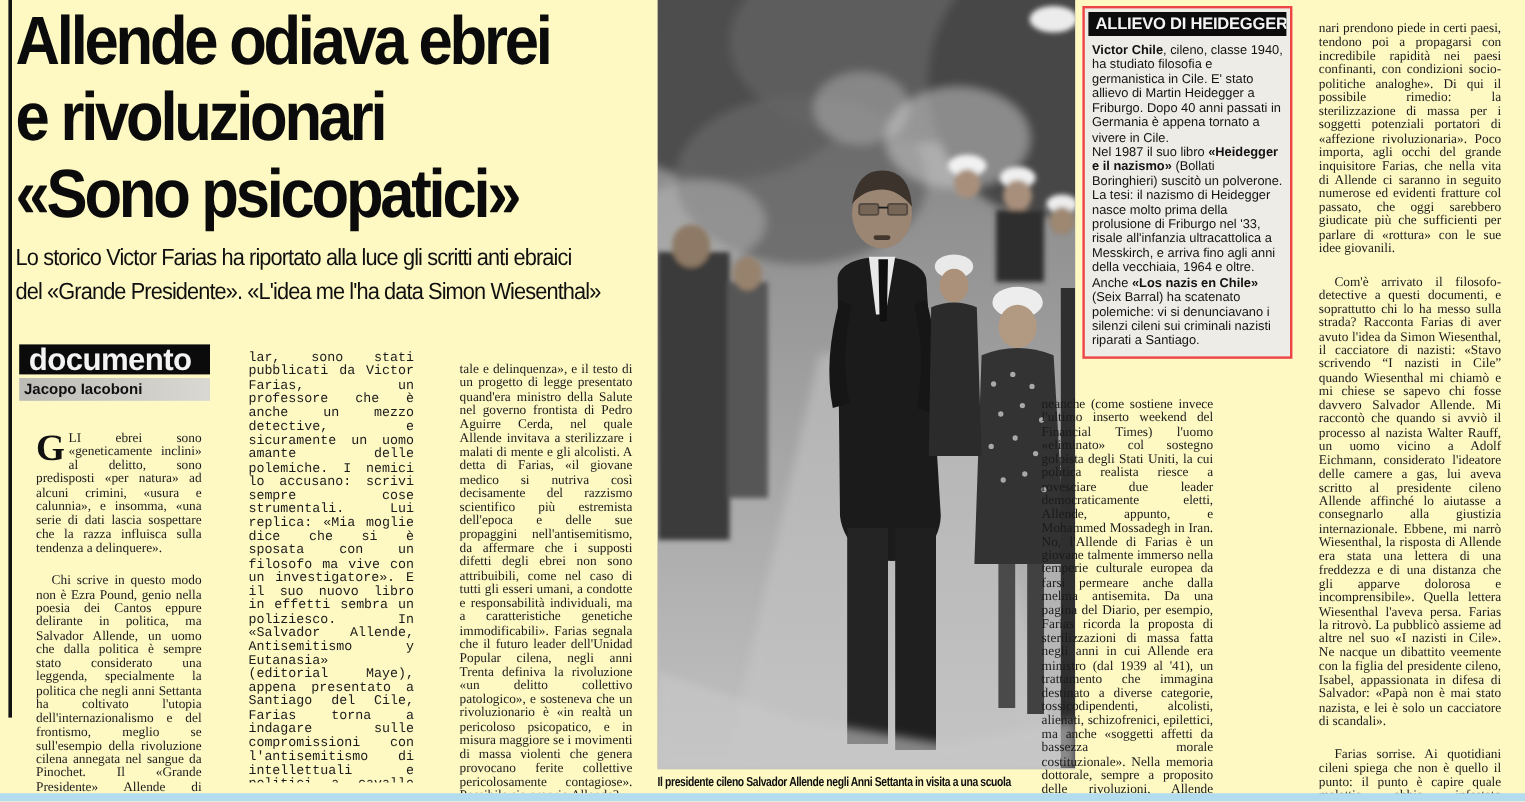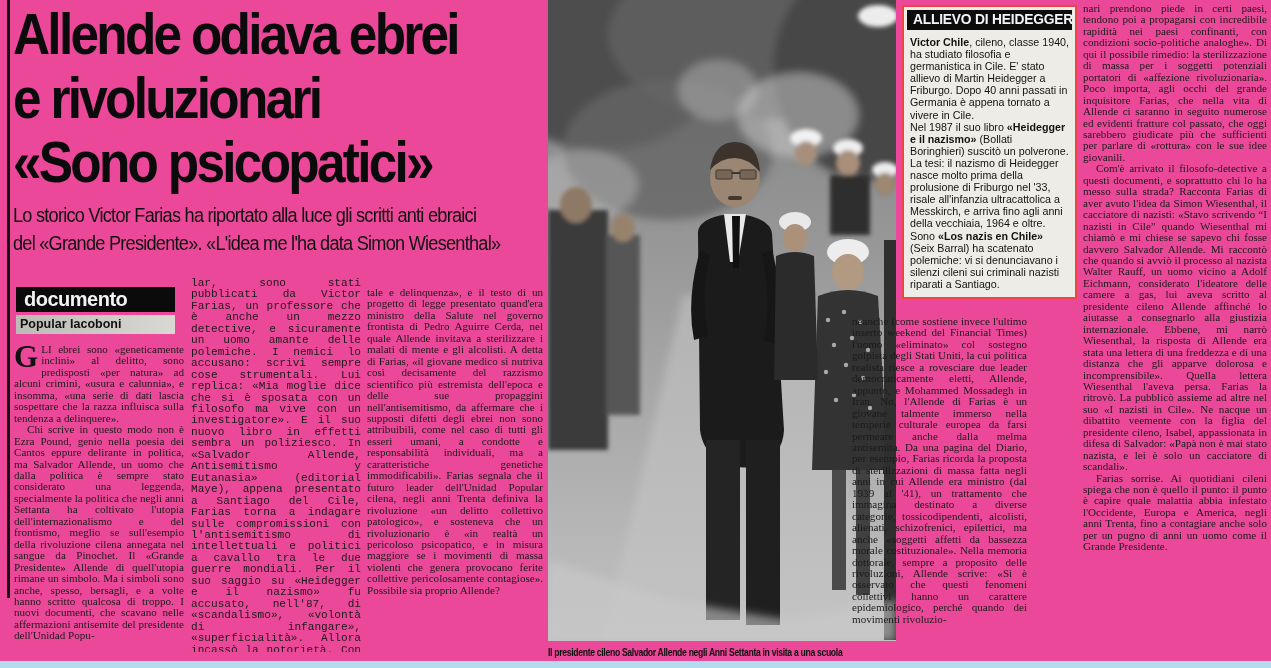--- a/index.html
+++ b/index.html
@@ -1,55 +1,55 @@
 <!DOCTYPE html>
 <html lang="it"><head>
 <meta charset="utf-8">
 <style>
   html,body{margin:0;padding:0;}
   body{
     width:1271px;height:668px;overflow:hidden;
     background:#e9e8e3;
     font-family:"Liberation Serif",serif;
   }
-  .page{position:relative;width:1271px;height:668px;background:#ec4899;}
+  .page{position:relative;width:1271px;height:668px;background:#fef9c3;}
   .left-rule{position:absolute;left:7px;top:0;width:3px;height:598px;background:#131313;}
   .bottom-strip{position:absolute;left:0;top:661px;width:1271px;height:7px;background:#b3ddef;}
 
   .headline{
     position:absolute;left:13px;top:2px;width:560px;
     font-family:"Liberation Sans",sans-serif;font-weight:bold;
     font-size:57px;line-height:64px;letter-spacing:-3px;color:#0b0b0b;
     transform:scaleX(.9);transform-origin:left top;white-space:nowrap;
   }
   .deck{
     position:absolute;left:13px;top:201px;width:620px;
     font-family:"Liberation Sans",sans-serif;font-size:19.5px;line-height:28px;
     letter-spacing:-0.8px;color:#101010;
     transform:scaleX(.93);transform-origin:left top;white-space:nowrap;
   }
   .kicker{
     position:absolute;left:16px;top:287px;width:151px;height:25px;
     background:#0b0b0b;color:#f3f3f3;
     font-family:"Liberation Sans",sans-serif;font-weight:bold;
-    font-size:20px;line-height:25px;padding-left:8px;letter-spacing:-0.5px;
+    font-size:26px;line-height:25px;padding-left:8px;letter-spacing:-0.5px;
   }
   .byline{
     position:absolute;left:16px;top:315px;width:155px;height:19px;
     background:linear-gradient(90deg,#bcbbb6,#d9d8d3);
     color:#101010;font-family:"Liberation Sans",sans-serif;font-weight:bold;
     font-size:12.5px;line-height:19px;padding-left:4px;
   }
 
   .col{
     position:absolute;font-family:"Liberation Serif",serif;
     font-size:11.1px;line-height:11.45px;text-align:justify;
     color:#1b1b1b;overflow:hidden;
   }
-  .col p{margin:0;}
+  .col p{margin:16px;}
   .col p.indent{text-indent:13px;}
   .col1{left:14px;top:344px;width:170px;height:317px;}
   .col2{left:191px;top:278px;width:170px;height:374px;font-family:Liberation Mono, monospace;}
   .col3{left:367px;top:287px;width:176px;height:374px;}
   .col4{left:852px;top:316px;width:175px;height:346px;}
   .col5{left:1083px;top:3px;width:184px;height:660px;}
   .dropcap{
     float:left;font-weight:bold;font-size:31px;line-height:23px;
     padding:1px 3px 0 0;color:#111;
   }
@@ -95,21 +95,21 @@
     <div>e rivoluzionari</div>
     <div>«Sono psicopatici»</div>
   </div>
 
   <div class="deck">
     <div>Lo storico Victor Farias ha riportato alla luce gli scritti anti ebraici</div>
     <div>del «Grande Presidente». «L'idea me l'ha data Simon Wiesenthal»</div>
   </div>
 
   <div class="kicker">documento</div>
-  <div class="byline">Popular Iacoboni</div>
+  <div class="byline">Jacopo Iacoboni</div>
 
   <div class="col col1">
     <p><span class="dropcap">G</span><span>LI ebrei sono «geneticamente inclini» al delitto, sono predisposti «per natura» ad alcuni crimini, «usura e calunnia», e insomma, «una serie di dati lascia sospettare che la razza influisca sulla tendenza a delinquere».</span></p>
     <p class="indent">Chi scrive in questo modo non è Ezra Pound, genio nella poesia dei Cantos eppure delirante in politica, ma Salvador Allende, un uomo che dalla politica è sempre stato considerato una leggenda, specialmente la politica che negli anni Settanta ha coltivato l'utopia dell'internazionalismo e del frontismo, meglio se sull'esempio della rivoluzione cilena annegata nel sangue da Pinochet. Il «Grande Presidente» Allende di quell'utopia rimane un simbolo. Ma i simboli sono anche, spesso, bersagli, e a volte hanno scritto qualcosa di troppo. I nuovi documenti, che scavano nelle affermazioni antisemite del presidente dell'Unidad Popu-</p>
   </div>
 
   <div class="col col2">
     <p>lar, sono stati pubblicati da Victor Farias, un professore che è anche un mezzo detective, e sicuramente un uomo amante delle polemiche. I nemici lo accusano: scrivi sempre cose strumentali. Lui replica: «Mia moglie dice che si è sposata con un filosofo ma vive con un investigatore». E il suo nuovo libro in effetti sembra un poliziesco. In «Salvador Allende, Antisemitismo y Eutanasia» (editorial Maye), appena presentato a Santiago del Cile, Farias torna a indagare sulle compromissioni con l'antisemitismo di intellettuali e politici a cavallo tra le due guerre mondiali. Per il suo saggio su «Heidegger e il nazismo» fu accusato, nell'87, di «scandalismo», «volontà di infangare», «superficialità». Allora incassò la notorietà. Con «Los nazis en Chile» sfiorò la figura di Allende. Stavolta è andato deliberatamente a toccarla.</p>
   </div>
 
@@ -215,21 +215,21 @@
     </svg>
   </div>
 
   <div class="caption">Il presidente cileno Salvador Allende negli Anni Settanta in visita a una scuola</div>
 
   <div class="sidebar">
     <div class="sidebar-header">ALLIEVO DI HEIDEGGER</div>
     <div class="sidebar-body">
       <p><b>Victor Chile</b><span>, cileno, classe 1940, ha studiato filosofia e germanistica in Cile. E' stato allievo di Martin Heidegger a Friburgo. Dopo 40 anni passati in Germania è appena tornato a vivere in Cile.</span></p>
       <p><span>Nel 1987 il suo libro </span><b>«Heidegger e il nazismo»</b><span> (Bollati Boringhieri) suscitò un polverone. La tesi: il nazismo di Heidegger nasce molto prima della prolusione di Friburgo nel '33, risale all'infanzia ultracattolica a Messkirch, e arriva fino agli anni della vecchiaia, 1964 e oltre.</span></p>
-      <p><span>Sono </span><b>«Los nazis en Chile»</b><span> (Seix Barral) ha scatenato polemiche: vi si denunciavano i silenzi cileni sui criminali nazisti riparati a Santiago.</span></p>
+      <p><span>Anche </span><b>«Los nazis en Chile»</b><span> (Seix Barral) ha scatenato polemiche: vi si denunciavano i silenzi cileni sui criminali nazisti riparati a Santiago.</span></p>
     </div>
   </div>
 
   <div class="col col4">
     <p>neanche (come sostiene invece l'ultimo inserto weekend del Financial Times) l'uomo «eliminato» col sostegno golpista degli Stati Uniti, la cui politica realista riesce a rovesciare due leader democraticamente eletti, Allende, appunto, e Mohammed Mossadegh in Iran. No, l'Allende di Farias è un giovane talmente immerso nella temperie culturale europea da farsi permeare anche dalla melma antisemita. Da una pagina del Diario, per esempio, Farias ricorda la proposta di sterilizzazioni di massa fatta negli anni in cui Allende era ministro (dal 1939 al '41), un trattamento che immagina destinato a diverse categorie, tossicodipendenti, alcolisti, alienati, schizofrenici, epilettici, ma anche «soggetti affetti da bassezza morale costituzionale». Nella memoria dottorale, sempre a proposito delle rivoluzioni, Allende scrive: «Si è osservato che questi fenomeni collettivi hanno un carattere epidemiologico, perché quando dei movimenti rivoluzio-</p>
   </div>
 
   <div class="col col5">
     <p>nari prendono piede in certi paesi, tendono poi a propagarsi con incredibile rapidità nei paesi confinanti, con condizioni socio-politiche analoghe». Di qui il possibile rimedio: la sterilizzazione di massa per i soggetti potenziali portatori di «affezione rivoluzionaria». Poco importa, agli occhi del grande inquisitore Farias, che nella vita di Allende ci saranno in seguito numerose ed evidenti fratture col passato, che oggi sarebbero giudicate più che sufficienti per parlare di «rottura» con le sue idee giovanili.</p>
     <p class="indent">Com'è arrivato il filosofo-detective a questi documenti, e soprattutto chi lo ha messo sulla strada? Racconta Farias di aver avuto l'idea da Simon Wiesenthal, il cacciatore di nazisti: «Stavo scrivendo “I nazisti in Cile” quando Wiesenthal mi chiamò e mi chiese se sapevo chi fosse davvero Salvador Allende. Mi raccontò che quando si avviò il processo al nazista Walter Rauff, un uomo vicino a Adolf Eichmann, considerato l'ideatore delle camere a gas, lui aveva scritto al presidente cileno Allende affinché lo aiutasse a consegnarlo alla giustizia internazionale. Ebbene, mi narrò Wiesenthal, la risposta di Allende era stata una lettera di una freddezza e di una distanza che gli apparve dolorosa e incomprensibile». Quella lettera Wiesenthal l'aveva persa. Farias la ritrovò. La pubblicò assieme ad altre nel suo «I nazisti in Cile». Ne nacque un dibattito veemente con la figlia del presidente cileno, Isabel, appassionata in difesa di Salvador: «Papà non è mai stato nazista, e lei è solo un cacciatore di scandali».</p>

